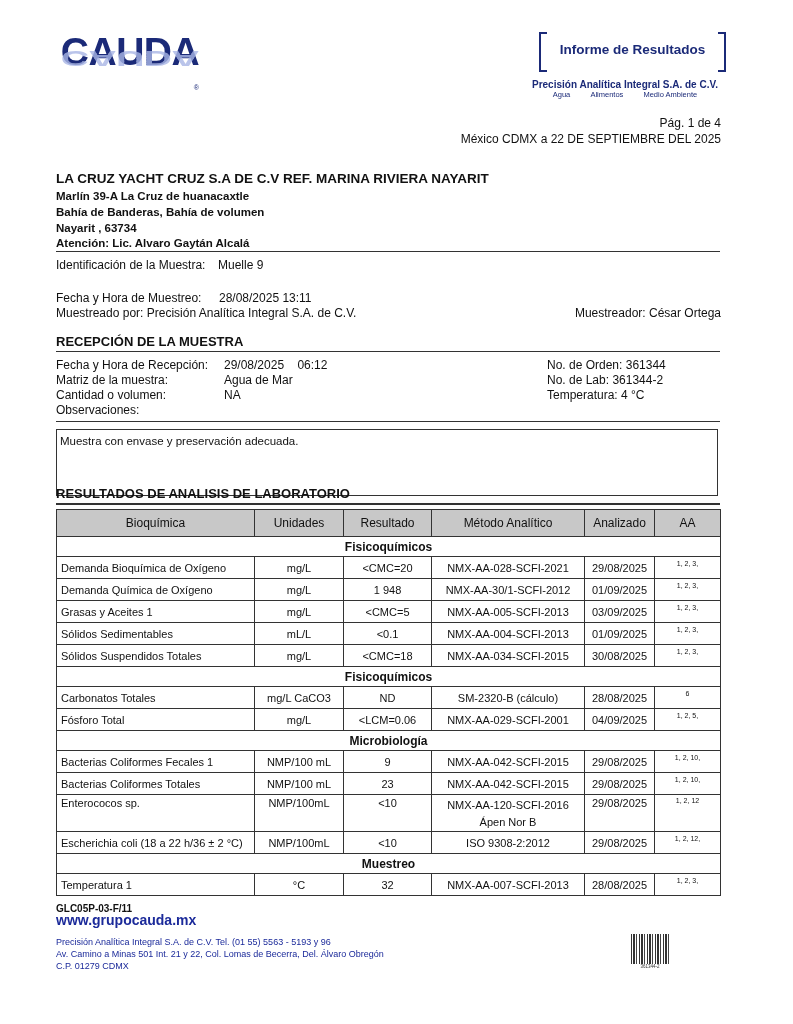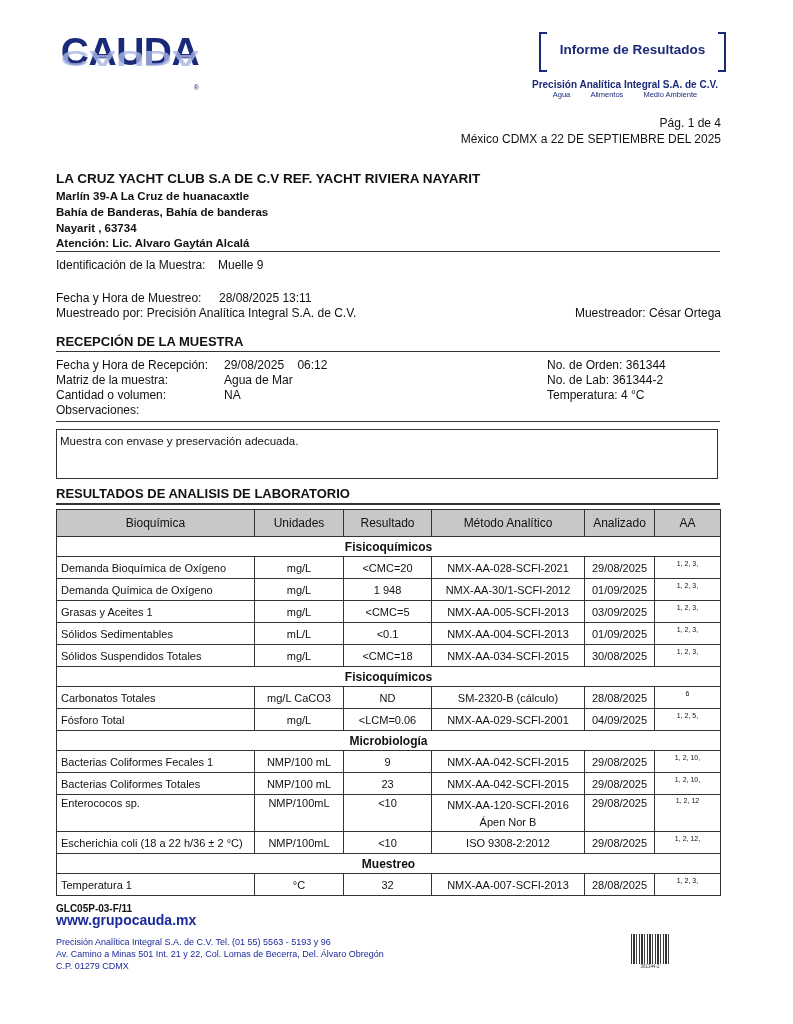--- a/index.html
+++ b/index.html
@@ -30,21 +30,21 @@
   .date-line { right:72px; top:132px; font-size:12px; }
 
   
   .client-name { left:56px; top:171px; font-weight:bold; font-size:13.5px; }
   .client-line { left:56px; font-weight:bold; font-size:11.5px; }
   .rule { left:56px; width:664px; height:0; border-top:1.5px solid #333; }
 
   .txt { font-size:12px; }
   .section-title { left:56px; font-weight:bold; font-size:13px; }
 
-  .obs-box { left:56px; top:429px; width:662px; height:50px; border:1.5px solid #333; box-sizing:border-box; }
+  .obs-box { left:56px; top:429px; width:662px; height:67px; border:1.5px solid #333; box-sizing:border-box; }
   .obs-text { position:absolute; left:3px; top:5px; font-size:11.5px; }
 
   
   table.results { position:absolute; left:56px; top:509px; width:664px; border-collapse:collapse;
                   font-size:11px; table-layout:fixed; }
   table.results th { background:#c8c8c8; font-weight:normal; font-size:12px; height:24px;
                      border:1.5px solid #333; text-align:center; }
   table.results td { border:1px solid #333; height:18px; padding:0 4px; text-align:center; }
   table.results td.param { text-align:left; }
   table.results td.aa { font-size:7px; vertical-align:top; padding-top:3px; }
@@ -80,23 +80,23 @@
 </div>
 <div class="abs company-sub">Precisión Analítica Integral S.A. de C.V.</div>
 <div class="abs company-areas">
   <span>Agua</span>
   <span>Alimentos</span>
   <span>Medio Ambiente</span>
 </div>
 <div class="abs page-num">Pág. 1 de 4</div>
 <div class="abs date-line">México CDMX a 22 DE SEPTIEMBRE DEL 2025</div>
 
-<div class="abs client-name">LA CRUZ YACHT CLUB S.A DE C.V REF. YACHT RIVIERA NAYARIT</div>
+<div class="abs client-name">LA CRUZ YACHT CRUZ S.A DE C.V REF. MARINA RIVIERA NAYARIT</div>
 <div class="abs client-line" style="top:190px">Marlín 39-A La Cruz de huanacaxtle</div>
-<div class="abs client-line" style="top:206px">Bahía de Banderas, Bahía de banderas</div>
+<div class="abs client-line" style="top:206px">Bahía de Banderas, Bahía de volumen</div>
 <div class="abs client-line" style="top:222px">Nayarit , 63734</div>
 <div class="abs client-line" style="top:237px">Atención: Lic. Alvaro Gaytán Alcalá</div>
 <div class="abs rule" style="top:251px"></div>
 
 <div class="abs txt" style="left:56px; top:258px">Identificación de la Muestra:</div>
 <div class="abs txt" style="left:218px; top:258px">Muelle 9</div>
 
 <div class="abs txt" style="left:56px; top:291px">Fecha y Hora de Muestreo:</div>
 <div class="abs txt" style="left:219px; top:291px">28/08/2025 13:11</div>
 <div class="abs txt" style="left:56px; top:306px">Muestreado por: Precisión Analítica Integral S.A. de C.V.</div>

